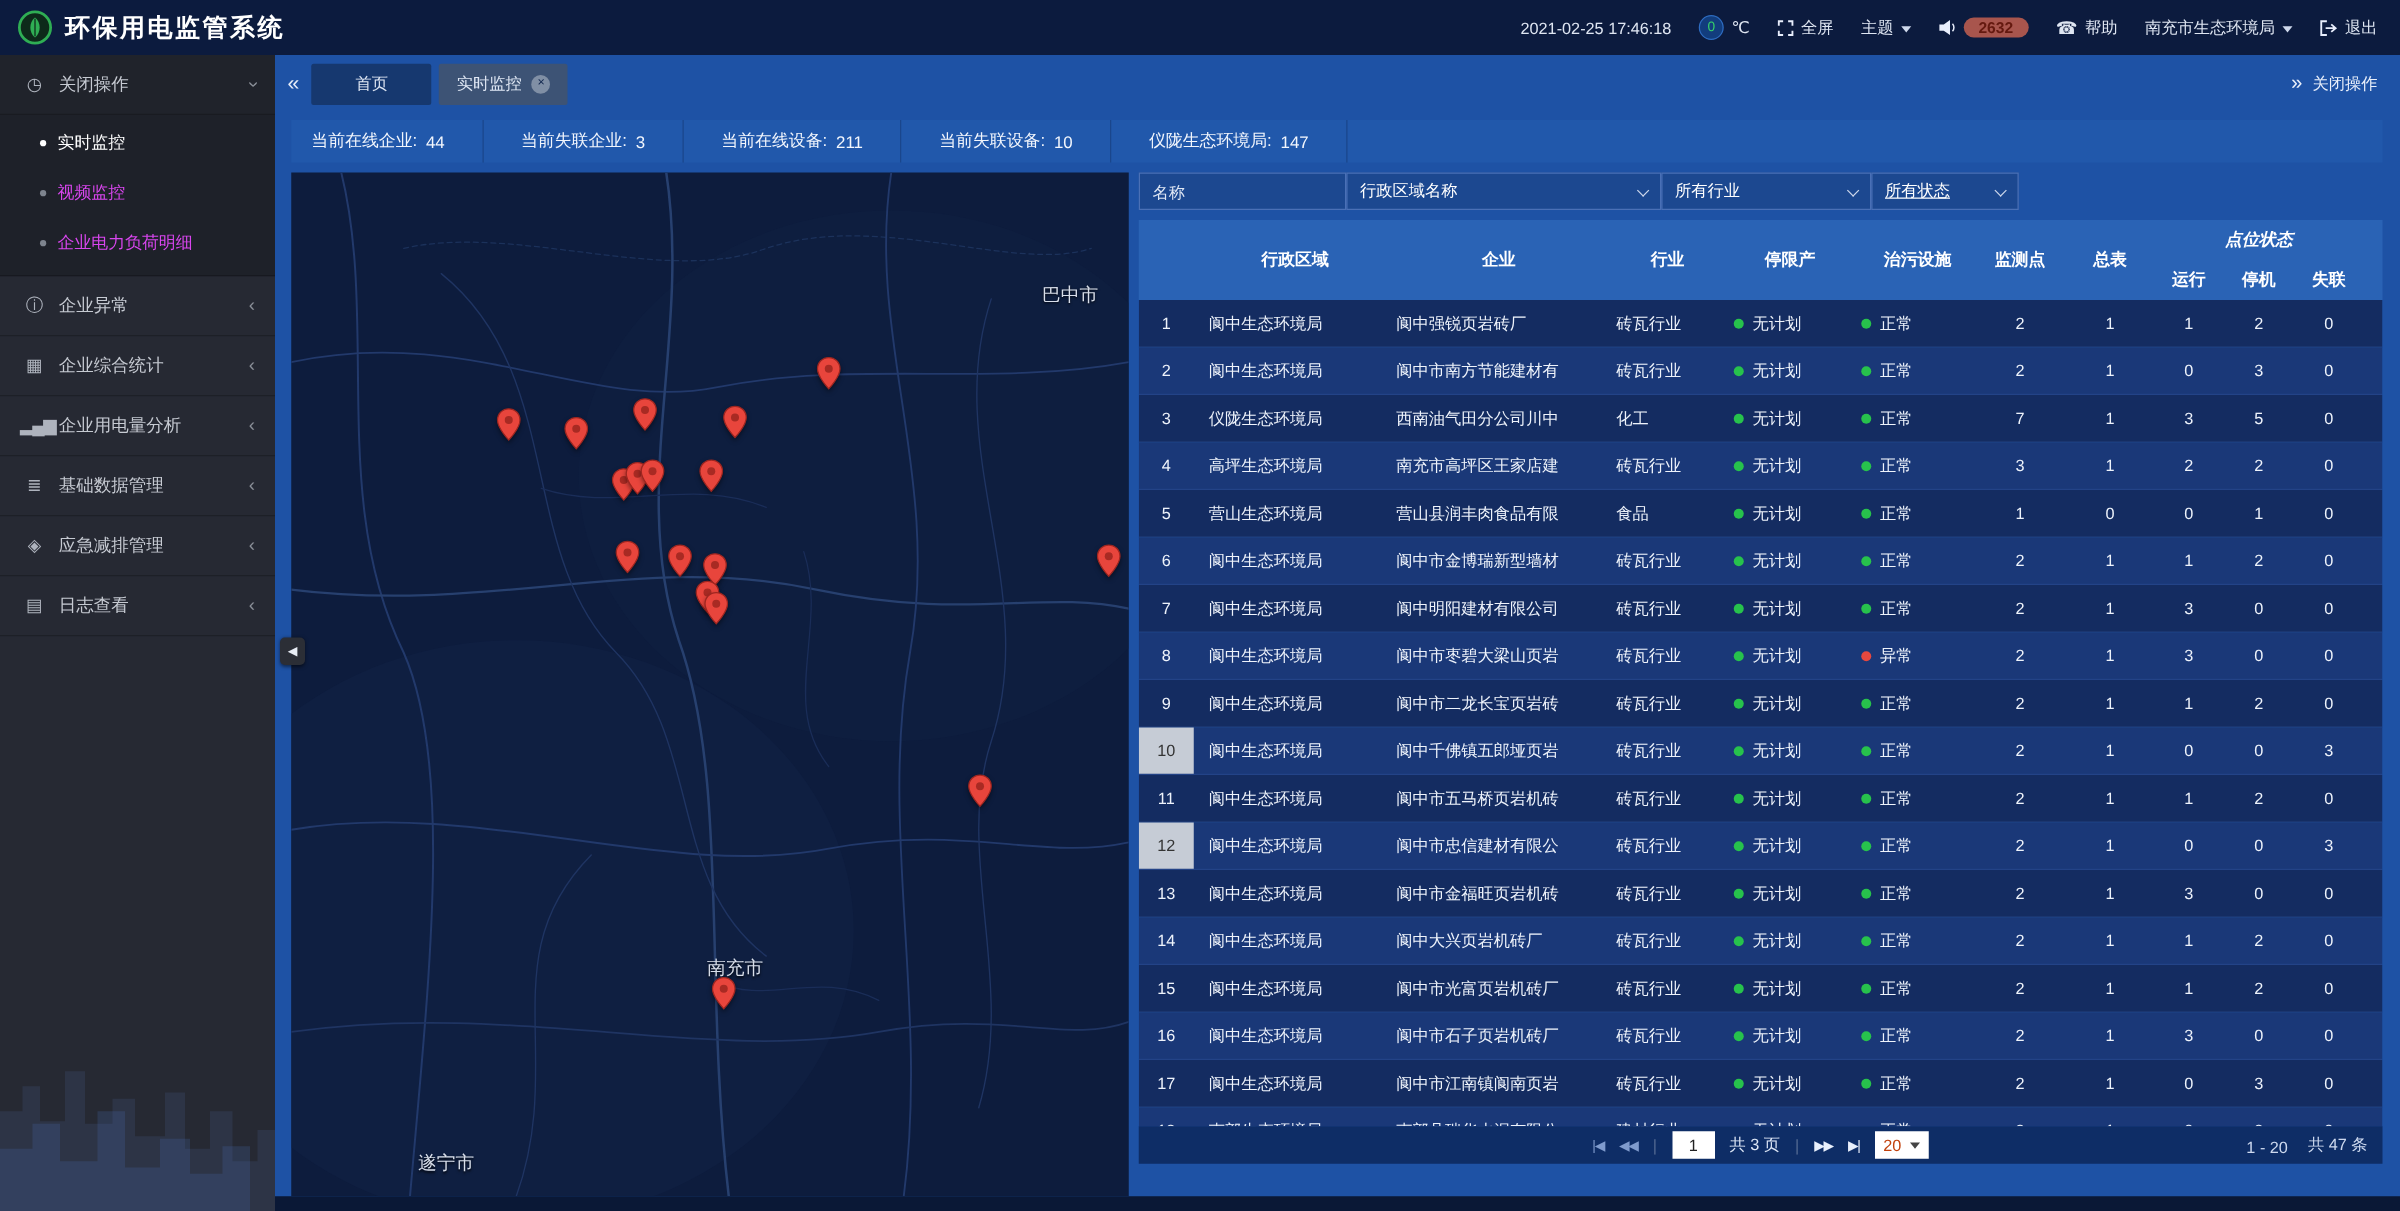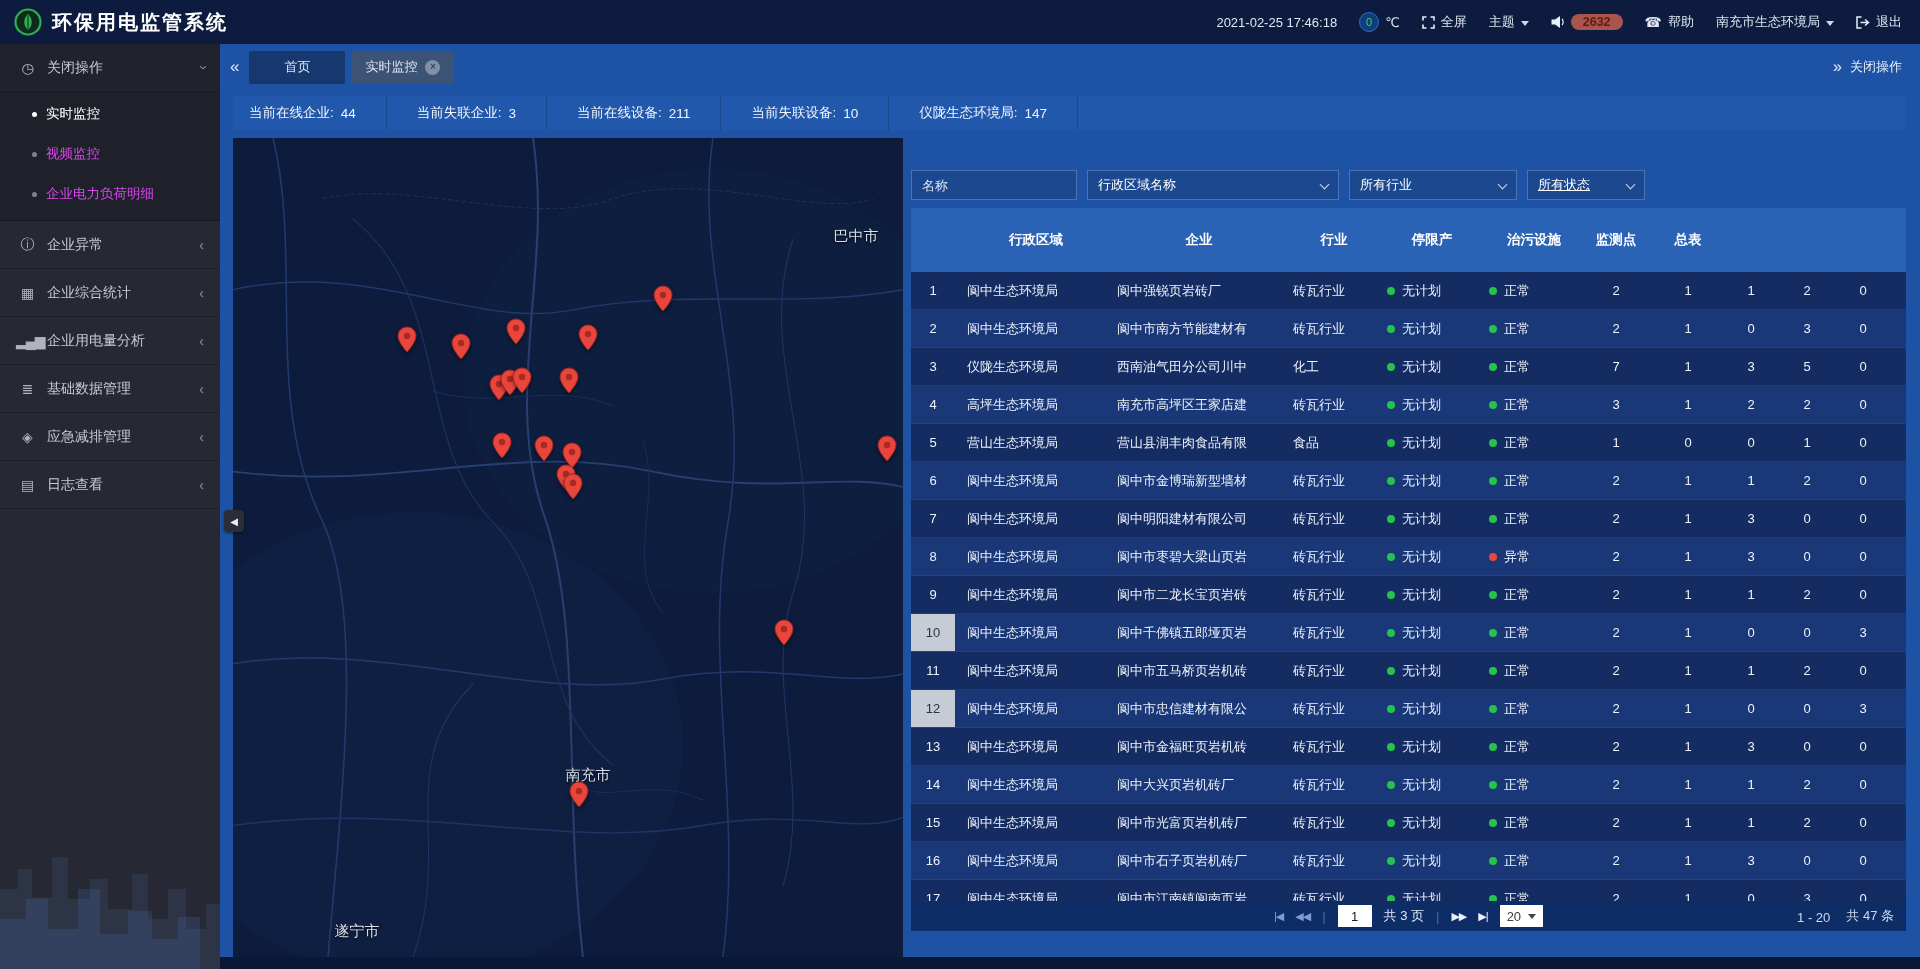--- a/index.html
+++ b/index.html
@@ -59,21 +59,21 @@
   
   .map-panel{flex:0 0 670px;background:var(--map-navy,#0d1c3d);position:relative;overflow:hidden;}
   .map-roads{position:absolute;inset:0;width:100%;height:100%;}
   .map-roads path{fill:none;stroke-linecap:round;}
   .map-cities,.map-pins{position:absolute;inset:0;}
   .map-city{position:absolute;transform:translate(-50%,-50%);color:#d9dfeb;font-size:15px;text-shadow:0 1px 2px rgba(0,0,0,0.85);white-space:nowrap;}
   .pin{position:absolute;width:20px;height:27px;transform:translate(-50%,-100%);cursor:pointer;filter:drop-shadow(0 2px 2px rgba(0,0,0,0.45));}
 
   
   .right-panel{flex:1;display:flex;flex-direction:column;min-width:0;margin-bottom:26px;}
-  .filters{flex:0 0 30px;display:flex;gap:10px;margin-bottom:8px;margin-top:32px;}
+  .filters{flex:0 0 30px;display:flex;margin-bottom:8px;}
   .f-input{width:166px;height:30px;background:#1c4890;border:1px solid #4a70b6;color:#fff;font-size:13px;padding:0 10px;outline:none;}
   .f-input::placeholder{color:#dfe7f4;}
   .f-select{position:relative;display:flex;align-items:center;height:30px;background:#1c4890;border:1px solid #4a70b6;color:#fff;font-size:13px;padding:0 26px 0 10px;cursor:pointer;white-space:nowrap;}
   .w-region{width:252px;} .w-industry{width:168px;} .w-status{width:118px;text-decoration:underline;}
   .sel-chevron{position:absolute;right:10px;top:10px;width:7px;height:7px;border-right:1.5px solid #cfd9ec;border-bottom:1.5px solid #cfd9ec;transform:rotate(45deg);}
 
   
   .table-wrap{flex:1;display:flex;flex-direction:column;min-height:0;}
   .thead{flex:0 0 64px;background:var(--table-header-blue,#2a63b5);display:flex;color:#fff;font-size:13.5px;font-weight:bold;}
   .th{display:flex;align-items:center;justify-content:center;height:64px;padding:0;}
@@ -102,21 +102,21 @@
   
   .pager{flex:0 0 30px;background:var(--pager-navy,#0e2d66);display:flex;align-items:center;padding:0 12px;color:#cdd9ef;font-size:13px;}
   .pager-side{flex:1;display:flex;align-items:center;}
   .pager-side.right{justify-content:flex-end;gap:16px;align-items:flex-end;}
   .pager-center{display:flex;align-items:center;gap:12px;}
   .pg-btn{font-size:11px;letter-spacing:-1px;color:#7f9bcd;cursor:pointer;user-select:none;}
   .pg-btn.active{color:#e9f0fc;}
   .pg-div{color:rgba(255,255,255,0.28);}
   .pg-input{width:34px;height:22px;background:#fff;color:#222;border:none;text-align:center;font-size:13px;outline:none;}
   .pg-text{color:#dfe8f7;}
-  .pg-size{height:22px;background:#fff;color:#404040;display:flex;align-items:center;gap:7px;padding:0 7px;font-size:13px;cursor:pointer;}
+  .pg-size{height:22px;background:#fff;color:#c2410c;display:flex;align-items:center;gap:7px;padding:0 7px;font-size:13px;cursor:pointer;}
   .pg-size-caret{width:0;height:0;border-left:4px solid transparent;border-right:4px solid transparent;border-top:5px solid #444;}
 
   .bottom-strip{flex:0 0 12px;background:#0a1836;}
 </style>
 </head>
 <body>
 
 <div class="app">
 
   <header class="topbar">
@@ -400,20 +400,28 @@
           <div class="table-wrap">
             <div class="thead">
               <div class="th c-num"></div>
               <div class="th c-region">行政区域</div>
               <div class="th c-company">企业</div>
               <div class="th c-industry">行业</div>
               <div class="th c-limit">停限产</div>
               <div class="th c-fac">治污设施</div>
               <div class="th c-mon">监测点</div>
               <div class="th c-total">总表</div>
+              <div class="th-points">
+                <div class="th-points-top">点位状态</div>
+                <div class="th-points-bottom">
+                  <div class="th">运行</div>
+                  <div class="th">停机</div>
+                  <div class="th">失联</div>
+                </div>
+              </div>
               <div class="th c-fill"></div>
             </div>
             <div class="tbody">
                 <div class="tr odd">
                   <div class="td c-num">1</div>
                   <div class="td c-region">阆中生态环境局</div>
                   <div class="td c-company">阆中强锐页岩砖厂</div>
                   <div class="td c-industry">砖瓦行业</div>
                   <div class="td c-limit"><span class="dot" style="background: rgb(39, 194, 76);"></span>无计划</div>
                   <div class="td c-fac"><span class="dot" style="background: rgb(39, 194, 76);"></span>正常</div>

